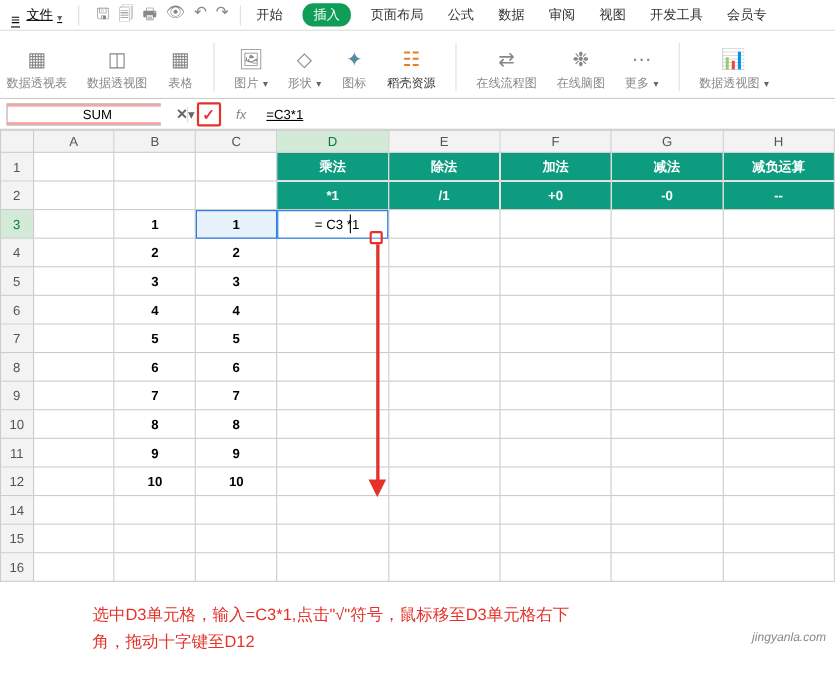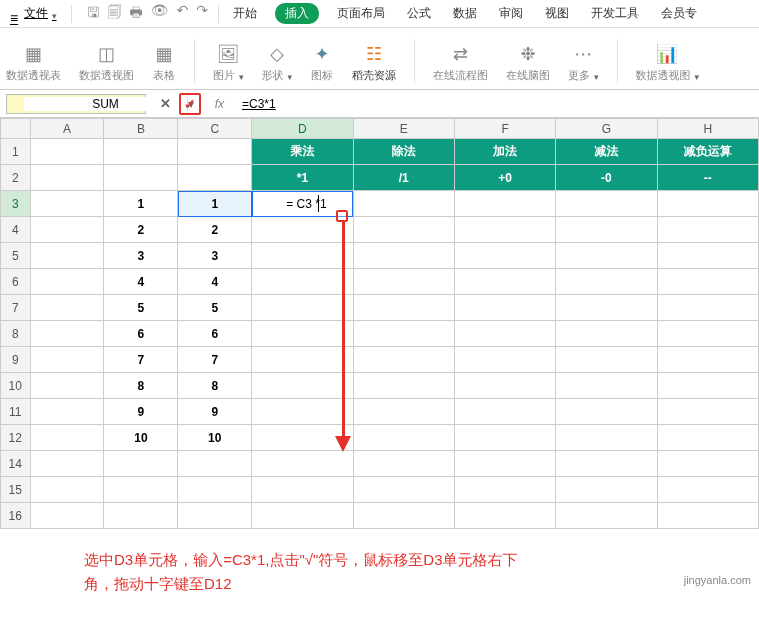--- a/index.html
+++ b/index.html
@@ -22,21 +22,21 @@
     .ribbon { display:flex; align-items:flex-end; padding:8px 6px 6px 6px; border-bottom:1px solid #ccc; gap:18px; height:62px;}
     .ribbon-group { display:flex; flex-direction:column; align-items:center; gap:2px; color:#888; font-size:11px;}
     .ribbon-icon { width:24px; height:24px; display:flex; align-items:center; justify-content:center; font-size:18px; color:#888;}
     .ribbon-group.colored .ribbon-icon { color:#5b8aa6;}
     .ribbon-group.multi { color:#333; }
     .ribbon-group .lbl { display:flex; align-items:center; gap:2px; white-space:nowrap;}
     .ribbon-sep { width:1px; height:44px; background:#e0e0e0;}
     
     
     .formula-row { display:flex; align-items:center; border-bottom:1px solid #ccc; height:28px; padding:2px 6px; gap:4px; position:relative;}
-    .namebox-wrap { width:140px; display:flex; align-items:center; border:1px solid #bbb; height:20px; background:#fef9c3;padding-left:17px;}
+    .namebox-wrap { width:140px; display:flex; align-items:center; border:1px solid #bbb; height:20px; background:#fca5a5;}
     .namebox { flex:1; border:none; outline:none; text-align:center; font-size:12px; padding:0 4px;}
     .namebox-caret { width:16px; text-align:center; color:#666; border-left:1px solid #ddd; cursor:pointer;}
     .fx-btns { display:flex; gap:8px; margin-left:10px; align-items:center;}
     .fx-cancel { color:#666; cursor:pointer; font-size:13px; font-weight:bold;}
     .fx-confirm-wrap { border:2.5px solid #e4322b; padding:1px 3px; border-radius:2px;}
     .fx-confirm { color:#e4322b; font-size:14px; cursor:pointer; font-weight:bold;}
     .fx-label { font-style:italic; color:#888; margin-left:6px; font-size:12px;}
     .formula-input { flex:1; border:none; outline:none; font-size:12px; padding:2px 8px; margin-left:6px;text-decoration:underline;}
     
     
@@ -60,21 +60,21 @@
     .arrow-line { position:absolute; width:3px; background:#e4322b; }
     .arrow-head { position:absolute; width:0; height:0; border-left:8px solid transparent; border-right:8px solid transparent; border-top:16px solid #e4322b;}
     
     
     .instruction { position:absolute; color:#e4322b; font-size:15px; line-height:1.6; left:84px;}
     
     
     .watermark { position:absolute; right:8px; bottom:40px; text-align:right;}
     .watermark .wm1 { font-size:22px; font-weight:bold; color:#d4322b; font-style:italic;}
     .watermark .wm1 .check { color:#c00; font-size:26px;}
-    .watermark .wm2 { font-size:11px; color:#888; }
+    .watermark .wm2 { font-size:11px; color:#888; font-style:italic;}
     
     .col-A{width:70px}.col-B{width:70px}.col-C{width:70px}.col-D{width:96px}.col-E{width:96px}.col-F{width:96px}.col-G{width:96px}.col-H{width:96px}
   </style>
 </head>
 <body>
 
 <div class="menubar">
   <div class="file-btn">
     <span class="hamburger"></span>
     <span>文件</span>

